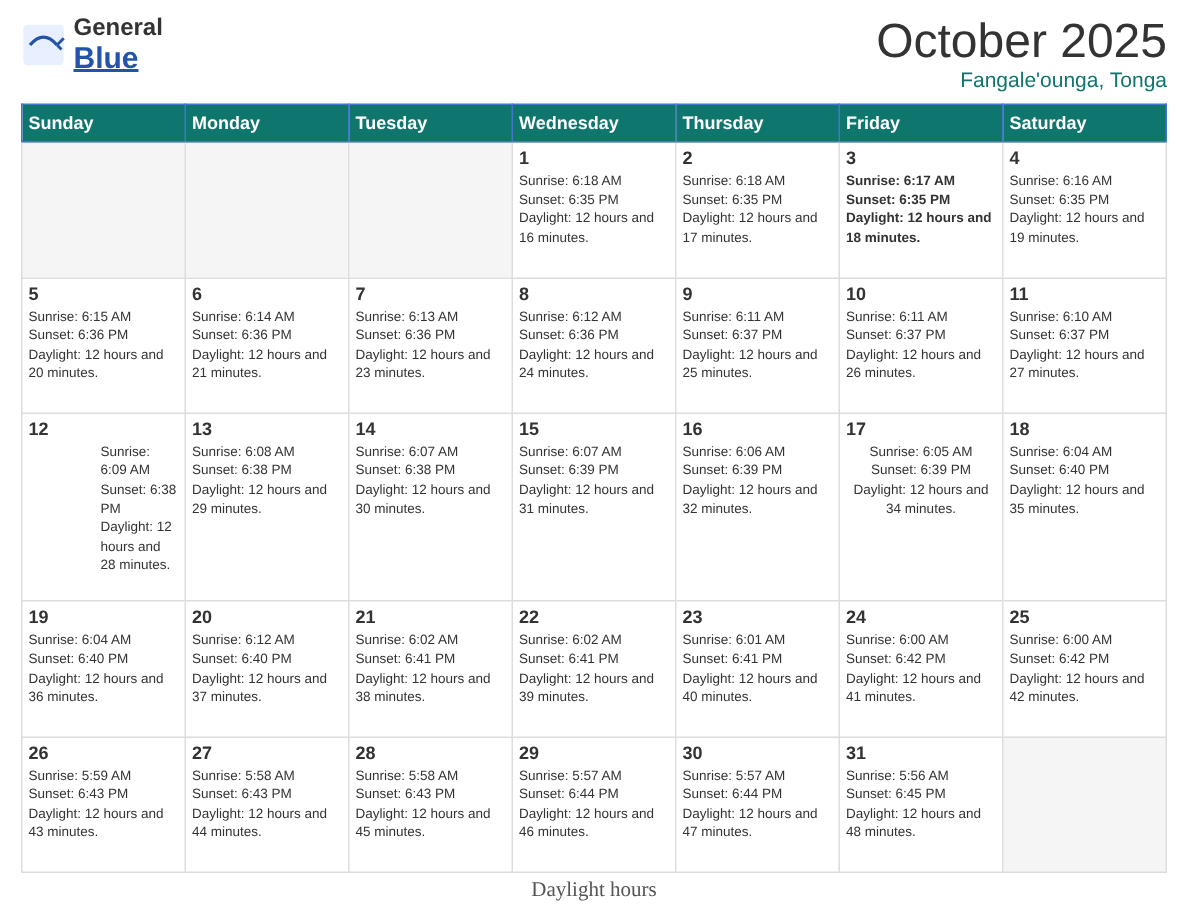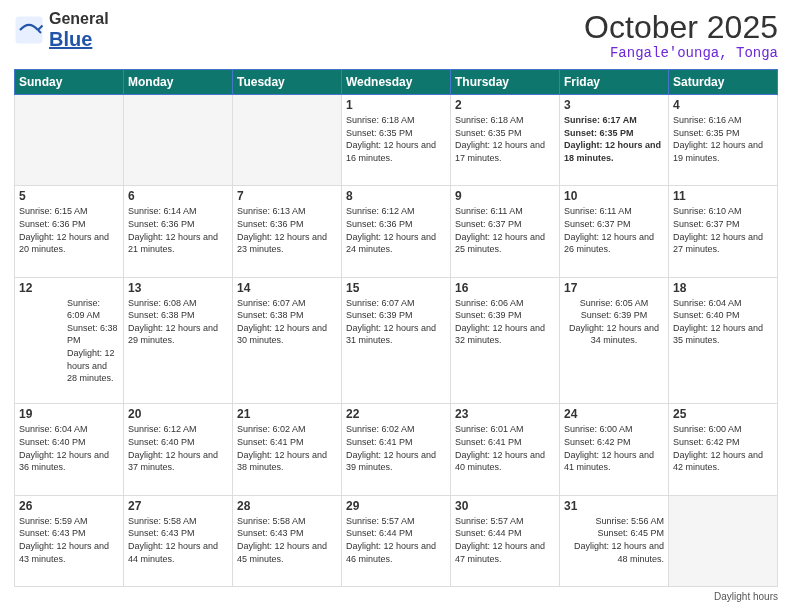--- a/index.html
+++ b/index.html
@@ -53,22 +53,21 @@
     }
     .title-block h1 {
       font-size: 32px;
       font-weight: normal;
       color: #333;
       line-height: 1.1;
     }
     .title-block h2 {
       font-size: 14px;
       font-weight: normal;
-      color: #6d28d9;
-      font-family: Liberation Mono, monospace;
+      color: #0f766e;
     }
     .calendar {
       flex: 1;
       border: 1px solid #ccc;
       border-collapse: collapse;
       width: 100%;
       table-layout: fixed;
     }
     .calendar th {
       background-color: #0f766e;
@@ -96,23 +95,24 @@
       display: block;
       margin-bottom: 2px;
     }
     .day-info {
       font-size: 9px;
       line-height: 1.4;
       color: #333;
     }
     .footer {
       margin-top: 4px;
-      font-size: 10px;
+      font-size: 14px;
       color: #555;
-      text-align: right;
+      text-align: center;
+      font-family: Liberation Serif, serif;
     }
   </style>
 </head>
 <body>
 
 <div class="page">
   <div class="header">
     <div class="logo">
       <svg class="logo-icon" viewBox="0 0 40 40">
         <rect x="2" y="2" width="36" height="36" rx="4" fill="#e8f0ff"></rect>
@@ -331,21 +331,21 @@
 Daylight: 12 hours and 46 minutes.</div>
           </td>
           <td>
             <span class="day-num">30</span>
             <div class="day-info" style="white-space: pre-line;">Sunrise: 5:57 AM
 Sunset: 6:44 PM
 Daylight: 12 hours and 47 minutes.</div>
           </td>
           <td>
             <span class="day-num">31</span>
-            <div class="day-info" style="white-space: pre-line; text-align: right;">Sunrise: 5:56 AM
+            <div class="day-info" style="white-space: pre-line;">Sunrise: 5:56 AM
 Sunset: 6:45 PM
 Daylight: 12 hours and 48 minutes.</div>
           </td>
           <td class="empty"></td>
         </tr>
       </tbody>
   </table>
 
   <div class="footer">
     <span>Daylight hours</span>

